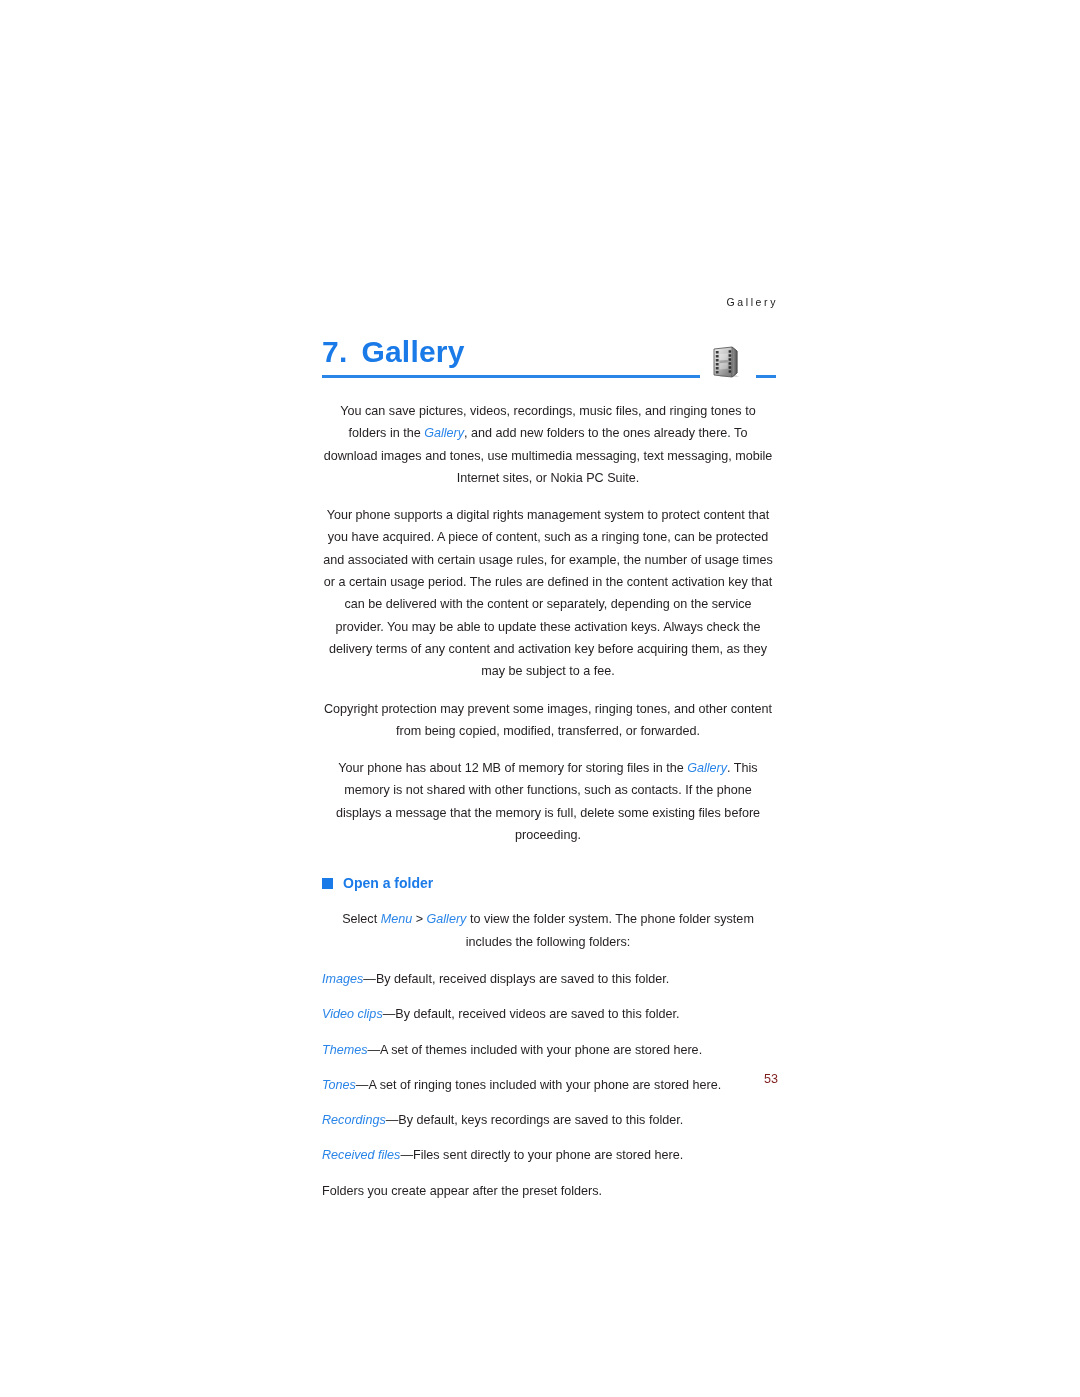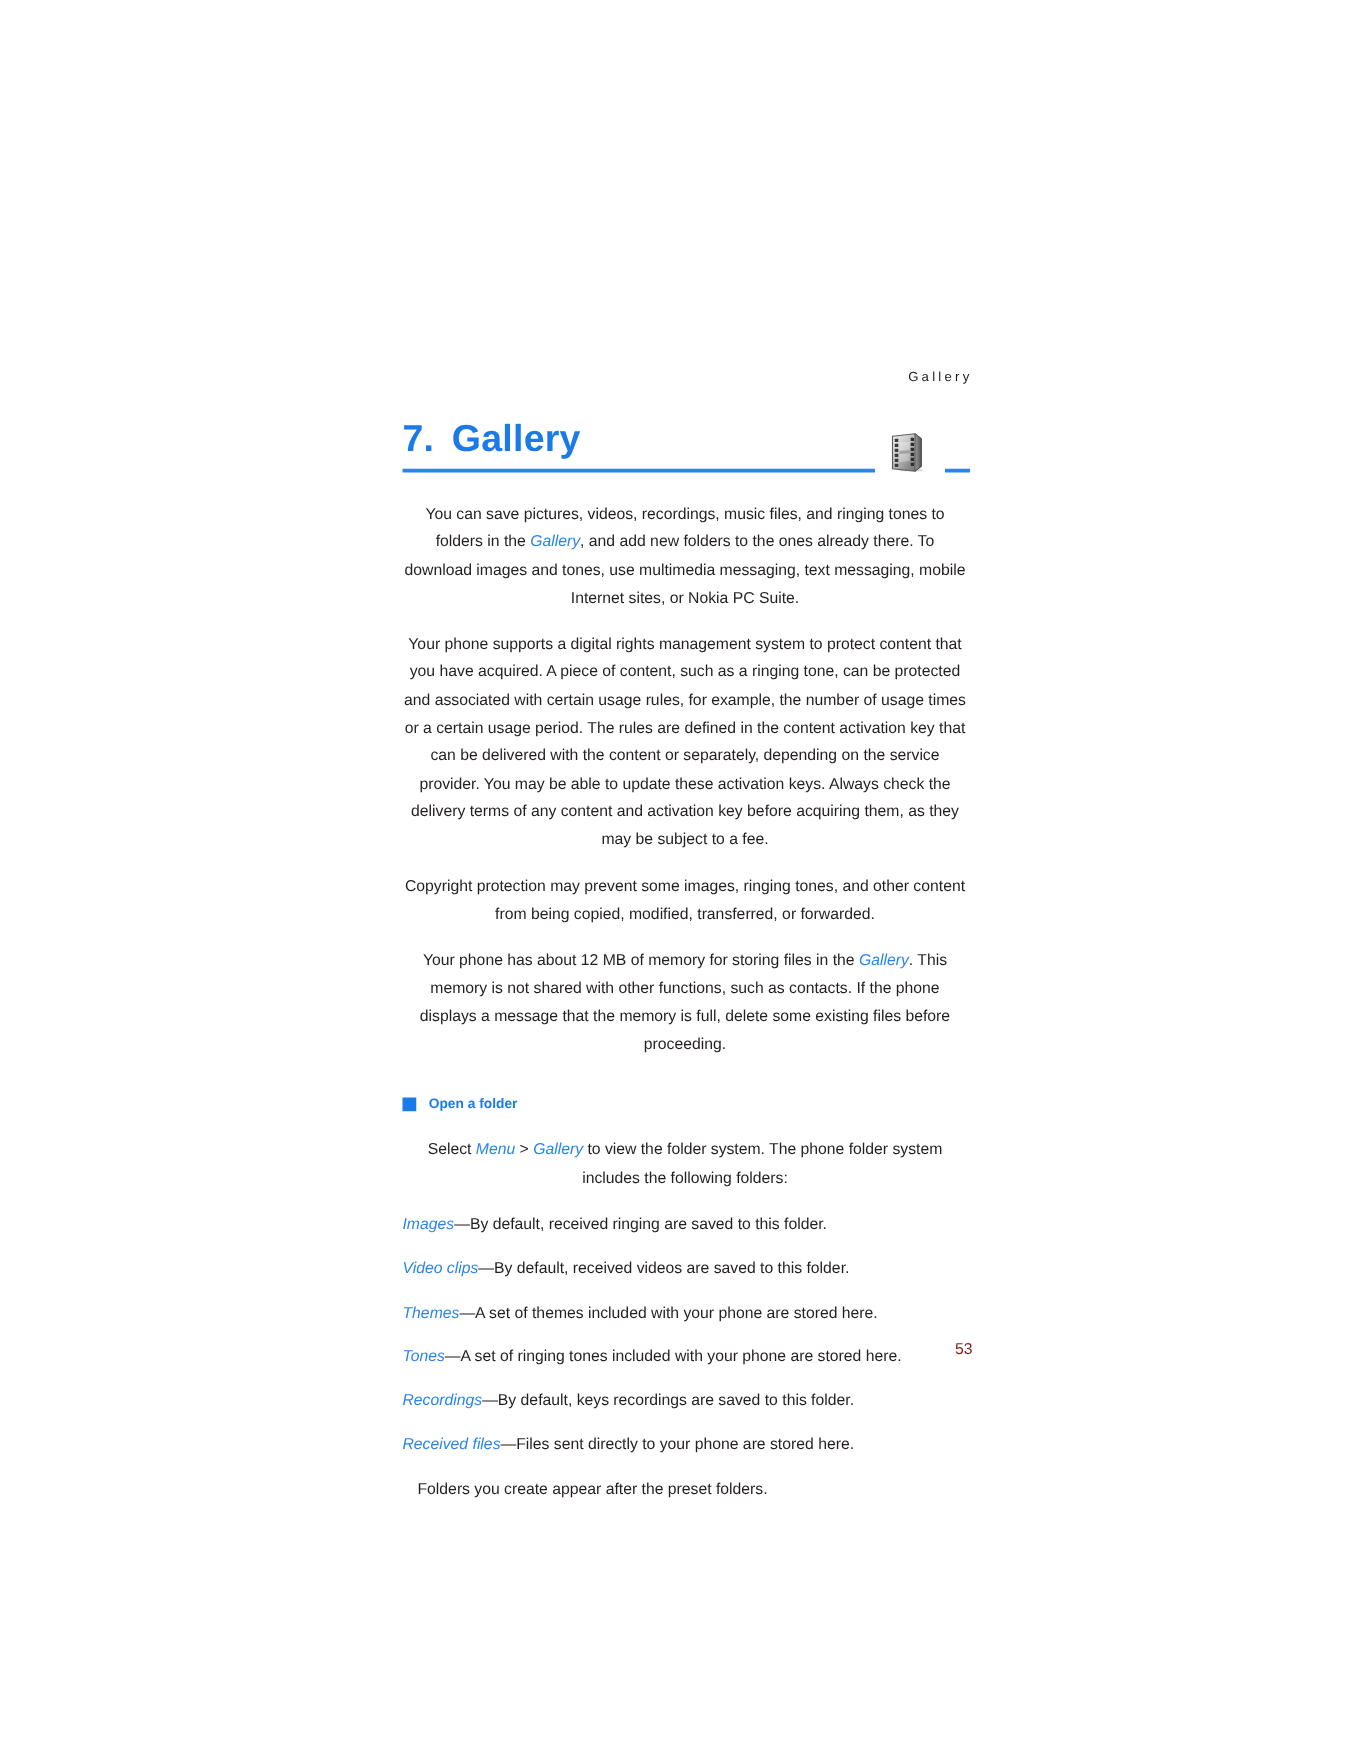--- a/index.html
+++ b/index.html
@@ -102,21 +102,21 @@
     font-style: italic;
     color: #2a85e8;
   }
   .sep { color: #231f20; }
 
   
   .section-head {
     margin: 26px 0 14px 0;
     display: flex;
     align-items: center;
-    font-size: 11px;
+    font-size: 14px;
     font-weight: bold;
     color: #1a7ae8;
     line-height: 22px;
   }
   .section-bullet {
     width: 11px;
     height: 11px;
     background: #1a7ae8;
     margin-right: 10px;
     flex: none;
@@ -125,21 +125,21 @@
 
   
   .folder-item {
     margin: 0 0 13px 0;
     font-size: 12.6px;
     line-height: 22.3px;
     color: #231f20;
   }
 
   .trailing-note {
-    margin: 12px;
+    margin: 0;
     font-size: 12.6px;
     line-height: 22.3px;
     color: #231f20;
   }
 
   
   .page-number {
     position: absolute;
     left: 322px;
     top: 1072px;
@@ -222,21 +222,21 @@
     <p class="body"><span>Your phone has about 12 MB of memory for storing files in the </span><span class="emph">Gallery</span><span>. This memory is not shared with other functions, such as contacts. If the phone displays a message that the memory is full, delete some existing files before proceeding.</span></p>
 
     <h2 class="section-head">
       <span class="section-bullet"></span>
       <span>Open a folder</span>
     </h2>
 
     <p class="body"><span>Select </span><span class="emph">Menu</span><span> &gt; </span><span class="emph">Gallery</span><span> to view the folder system. The phone folder system includes the following folders:</span></p>
 
     <div id="folder-list">
-        <p class="folder-item"><span class="emph">Images</span><span class="sep">—</span><span>By default, received ringing are saved to this folder.</span></p>
+        <p class="folder-item"><span class="emph">Images</span><span class="sep">—</span><span>By default, received displays are saved to this folder.</span></p>
         <p class="folder-item"><span class="emph">Video clips</span><span class="sep">—</span><span>By default, received videos are saved to this folder.</span></p>
         <p class="folder-item"><span class="emph">Themes</span><span class="sep">—</span><span>A set of themes included with your phone are stored here.</span></p>
         <p class="folder-item"><span class="emph">Tones</span><span class="sep">—</span><span>A set of ringing tones included with your phone are stored here.</span></p>
         <p class="folder-item"><span class="emph">Recordings</span><span class="sep">—</span><span>By default, keys recordings are saved to this folder.</span></p>
         <p class="folder-item"><span class="emph">Received files</span><span class="sep">—</span><span>Files sent directly to your phone are stored here.</span></p>
       </div>
 
     <p class="trailing-note">Folders you create appear after the preset folders.</p>
   </div>
 

